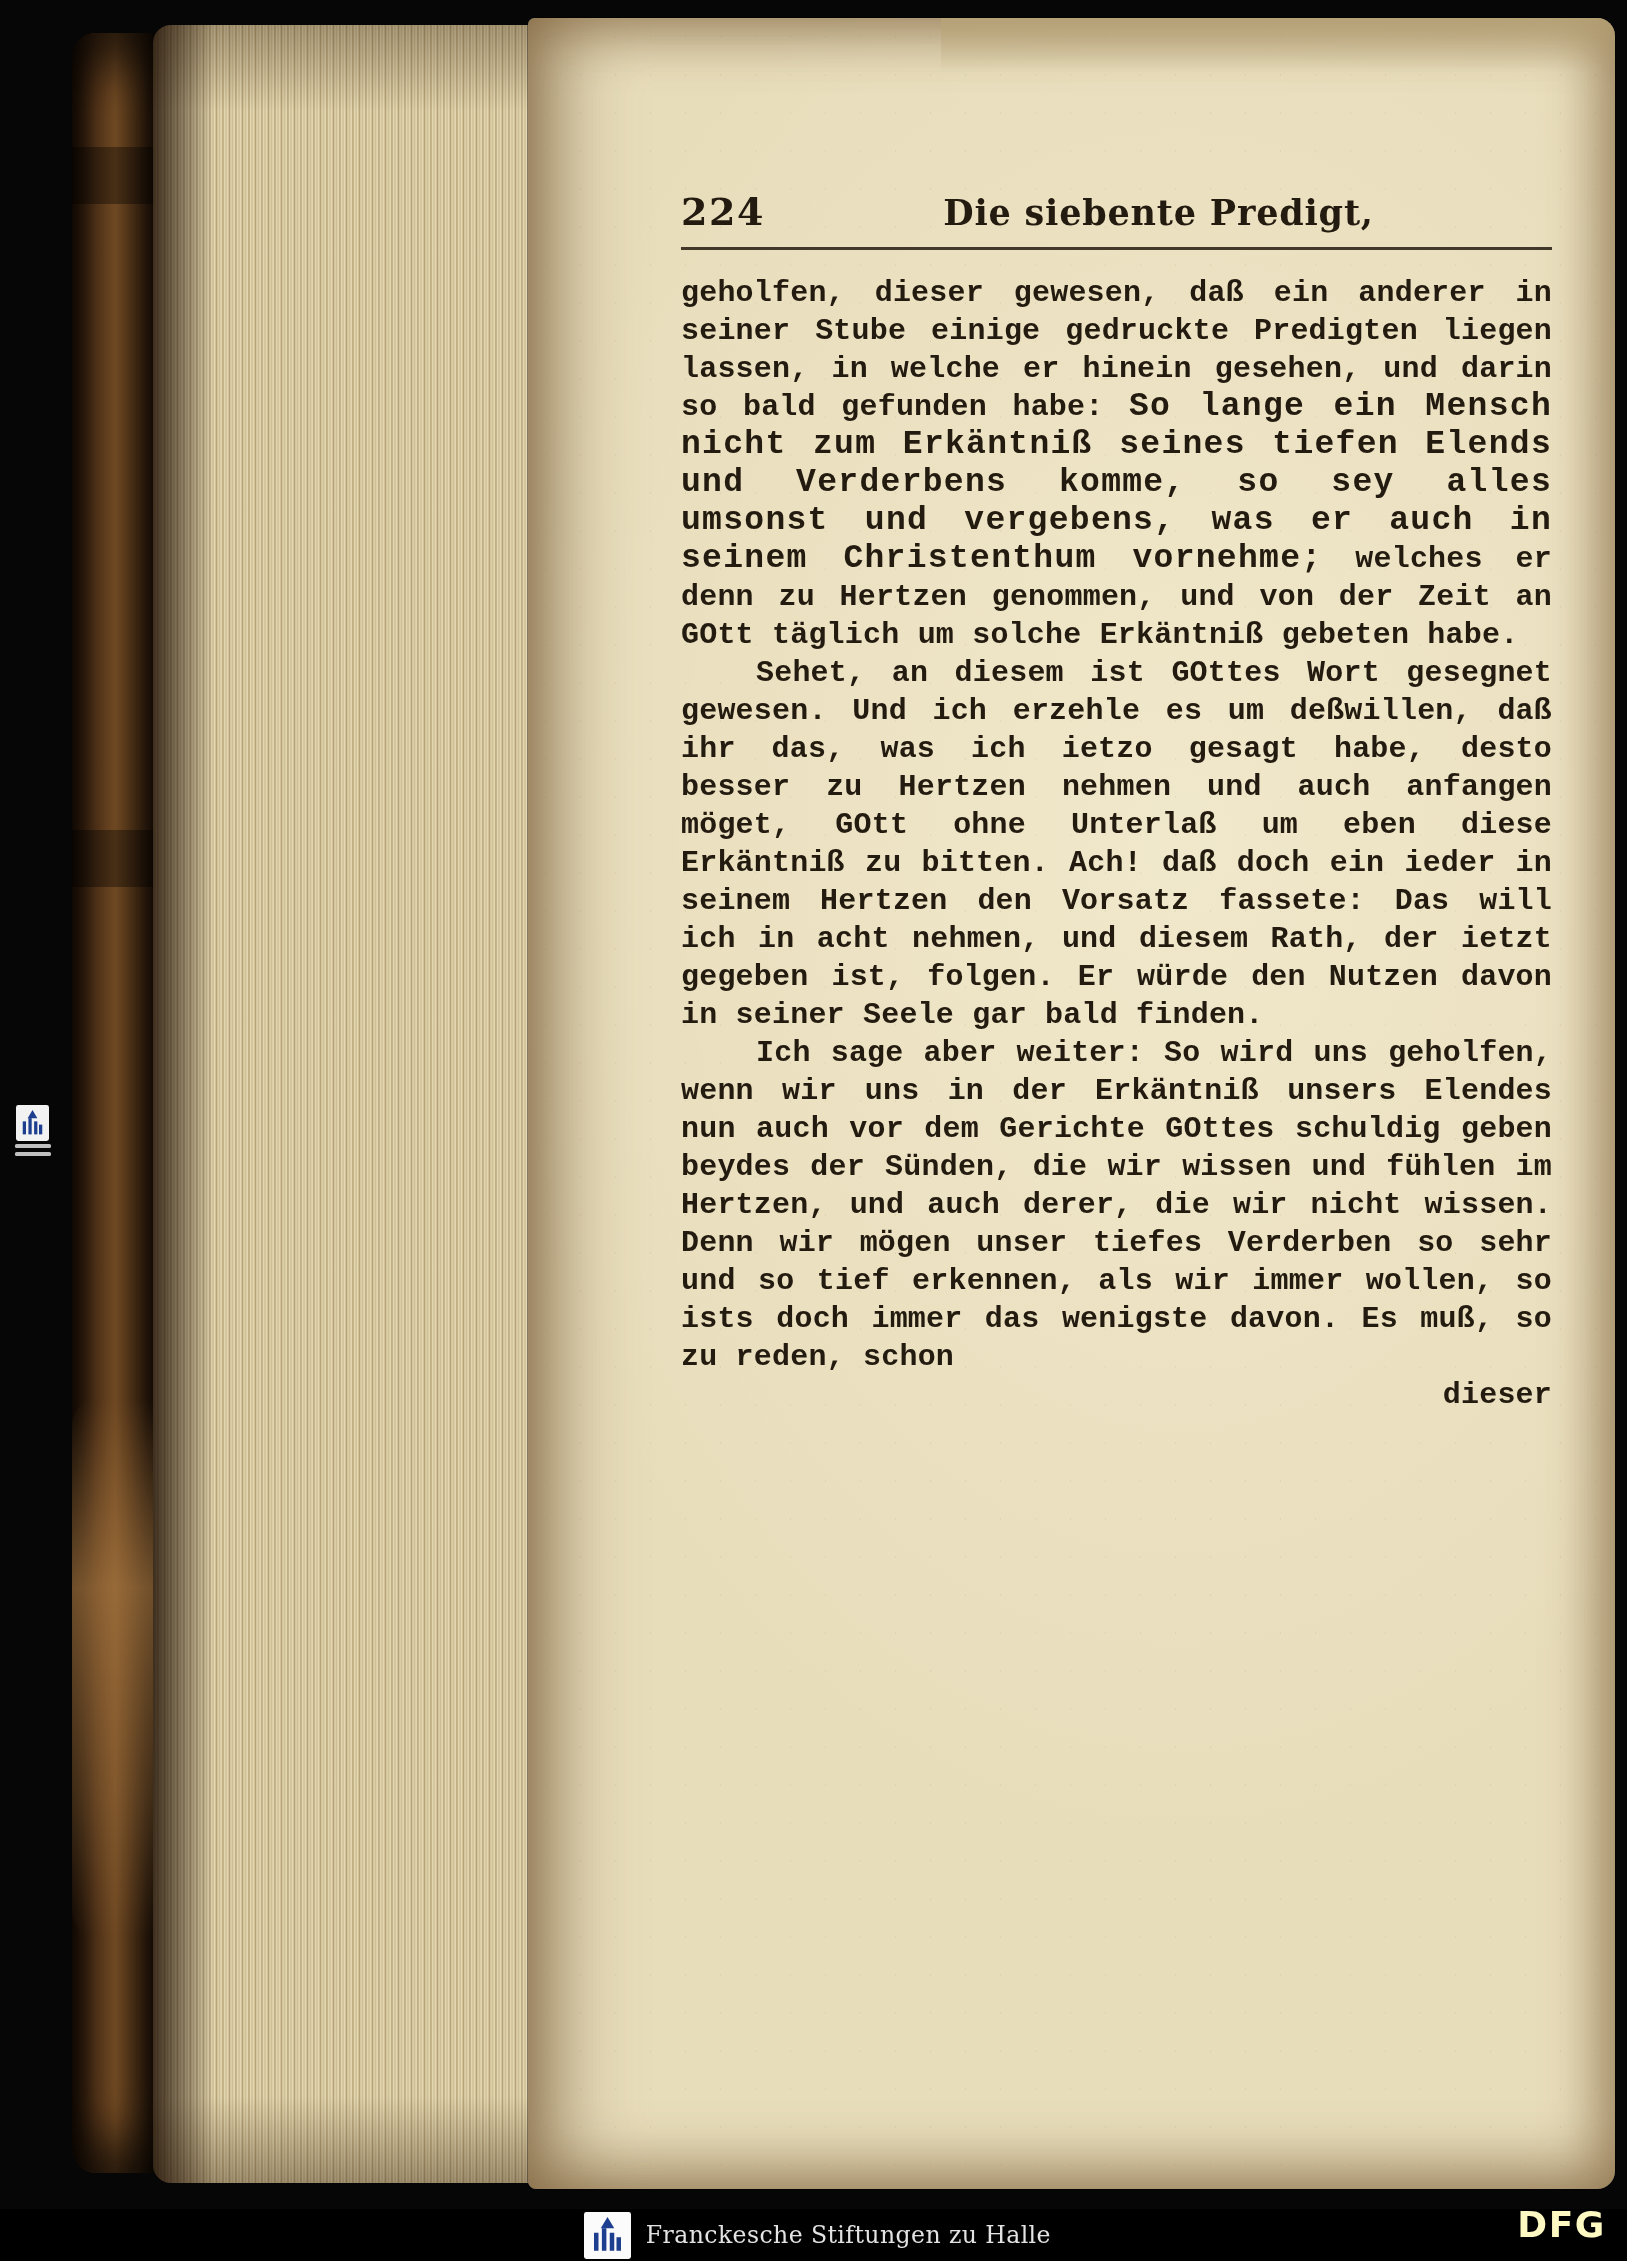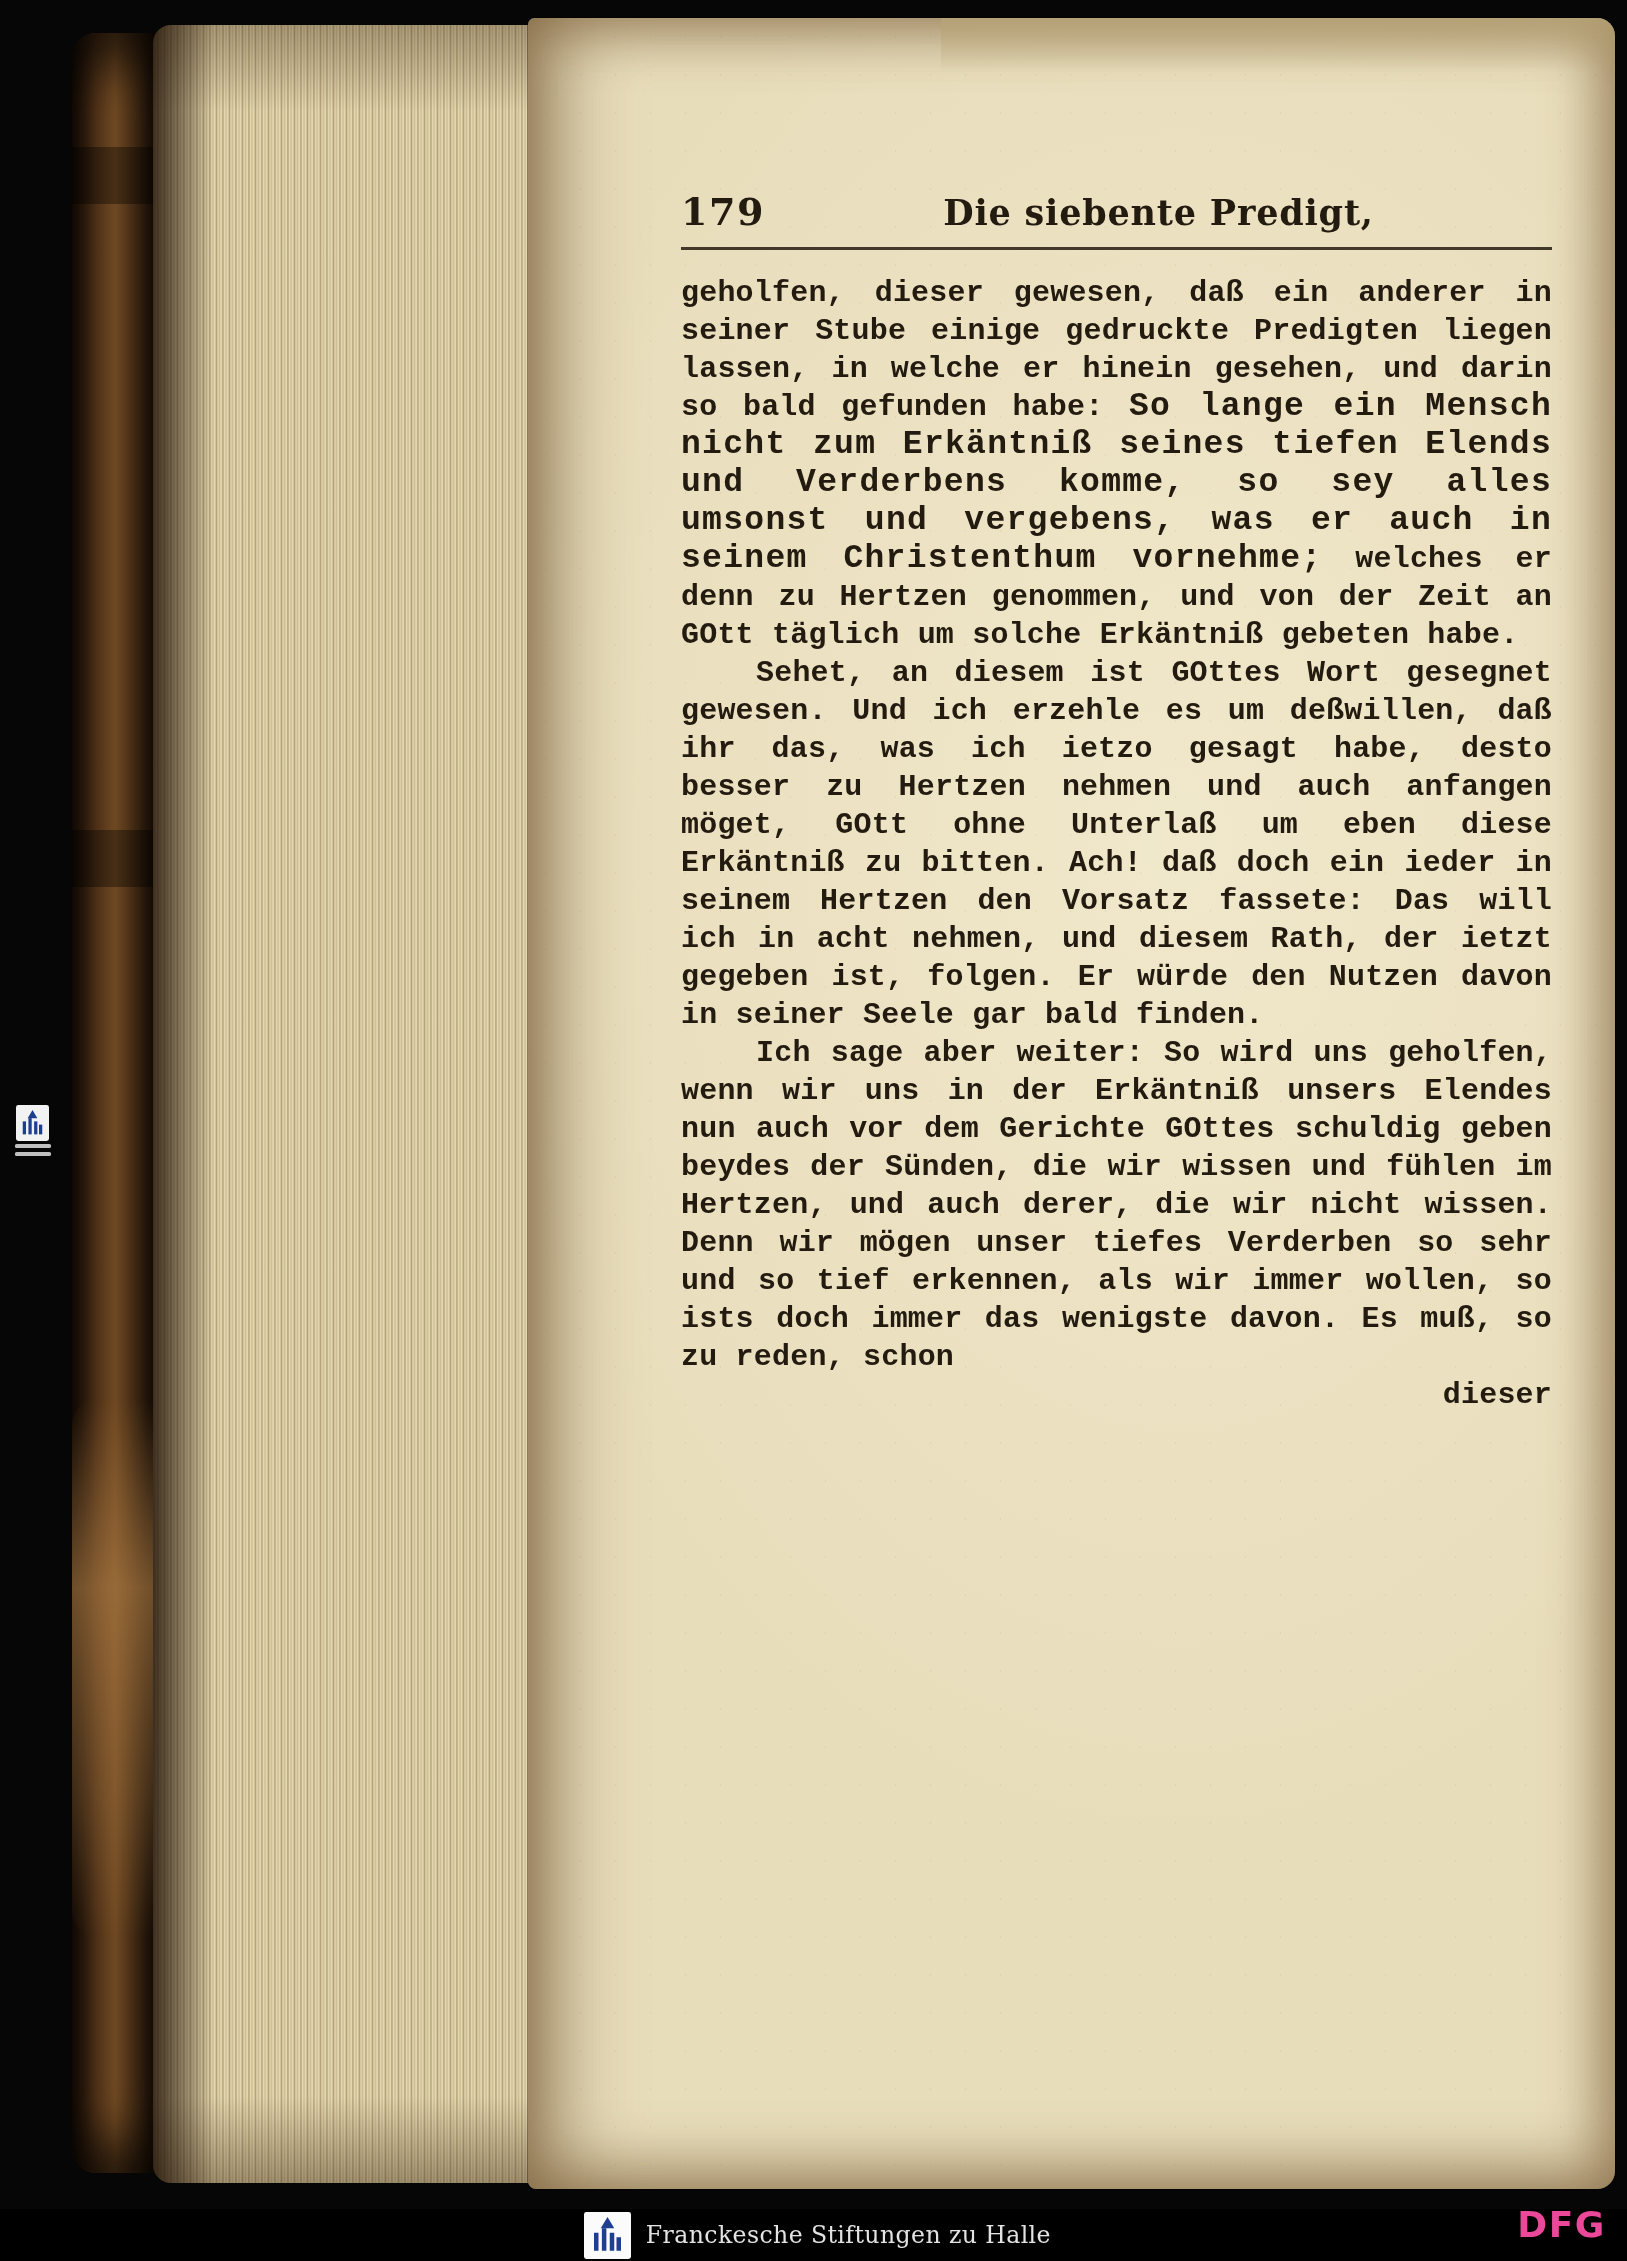--- a/index.html
+++ b/index.html
@@ -97,42 +97,42 @@
   }
   .f-logo {
     width: 47px; height: 47px; margin-left: 8.1px;
     background: #fbfbfb; border-radius: 2.4px;
     display: flex; align-items: center; justify-content: center;
     flex: 0 0 auto;
   }
   .f-text { color: #e3e3e3; font-size: 23.6px; margin-left: 14.6px; letter-spacing: 0.4px; }
   .dfg {
     position: absolute; right: 21px; bottom: 16.3px;
-    color: #ec4899; font-family: "DejaVu Sans", sans-serif;
+    color: #fef9c3; font-family: "DejaVu Sans", sans-serif;
     font-weight: bold; font-size: 36px; letter-spacing: 1.6px;
   }
 </style>
 </head>
 <body>
 
 <div class="book">
 
   <div class="spine">
     <div class="spine-band b1"></div>
     <div class="spine-band b2"></div>
     <div class="spine-wear"></div>
   </div>
 
   <div class="stack"></div>
 
   <div class="page">
     <div class="content">
 
       <div class="header">
-        <span class="pagenum">179</span>
+        <span class="pagenum">224</span>
         <span class="title">Die siebente Predigt,</span>
       </div>
       <div class="rule"></div>
 
       <div class="bodytext">
         <p><span>geholfen, dieser gewesen, daß ein anderer in seiner Stube einige gedruckte Predigten liegen lassen, in welche er hinein gesehen, und darin so bald gefunden habe: </span><span class="emph">So lange ein Mensch nicht zum Erkäntniß seines tiefen Elends und Verderbens komme, so sey alles umsonst und vergebens, was er auch in seinem Christenthum vornehme;</span><span> welches er denn zu Hertzen genommen, und von der Zeit an GOtt täglich um solche Erkäntniß gebeten habe.</span></p>
 
         <p class="indent">Sehet, an diesem ist GOttes Wort gesegnet gewesen. Und ich erzehle es um deßwillen, daß ihr das, was ich ietzo gesagt habe, desto besser zu Hertzen nehmen und auch anfangen möget, GOtt ohne Unterlaß um eben diese Erkäntniß zu bitten. Ach! daß doch ein ieder in seinem Hertzen den Vorsatz fassete: Das will ich in acht nehmen, und diesem Rath, der ietzt gegeben ist, folgen. Er würde den Nutzen davon in seiner Seele gar bald finden.</p>
 
         <p class="indent">Ich sage aber weiter: So wird uns geholfen, wenn wir uns in der Erkäntniß unsers Elendes nun auch vor dem Gerichte GOttes schuldig geben beydes der Sünden, die wir wissen und fühlen im Hertzen, und auch derer, die wir nicht wissen. Denn wir mögen unser tiefes Verderben so sehr und so tief erkennen, als wir immer wollen, so ists doch immer das wenigste davon. Es muß, so zu reden, schon</p>

